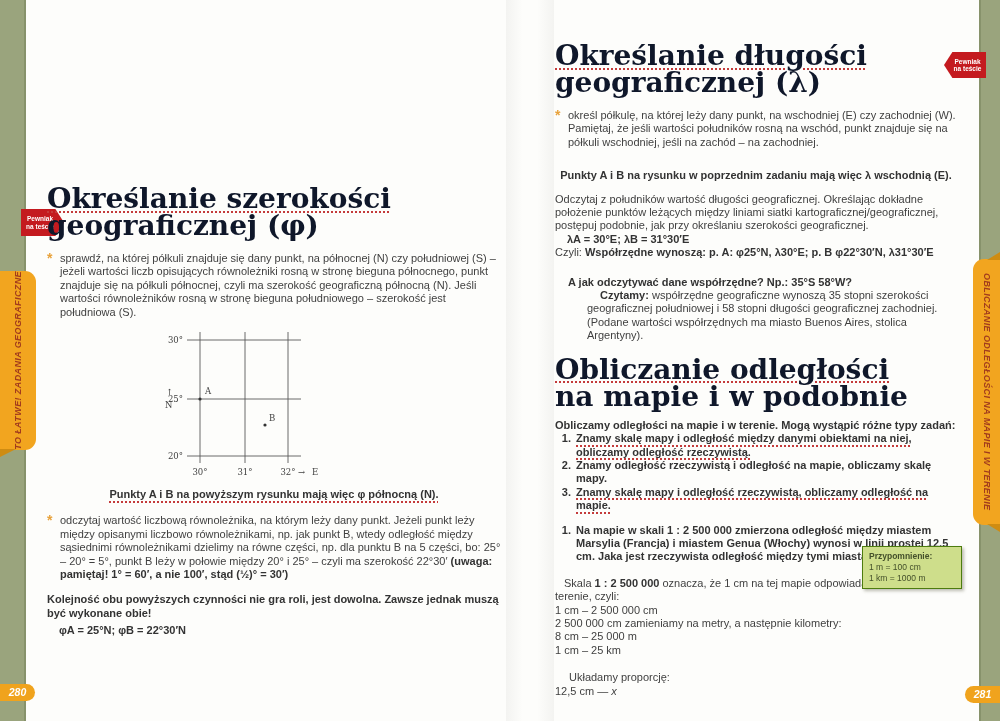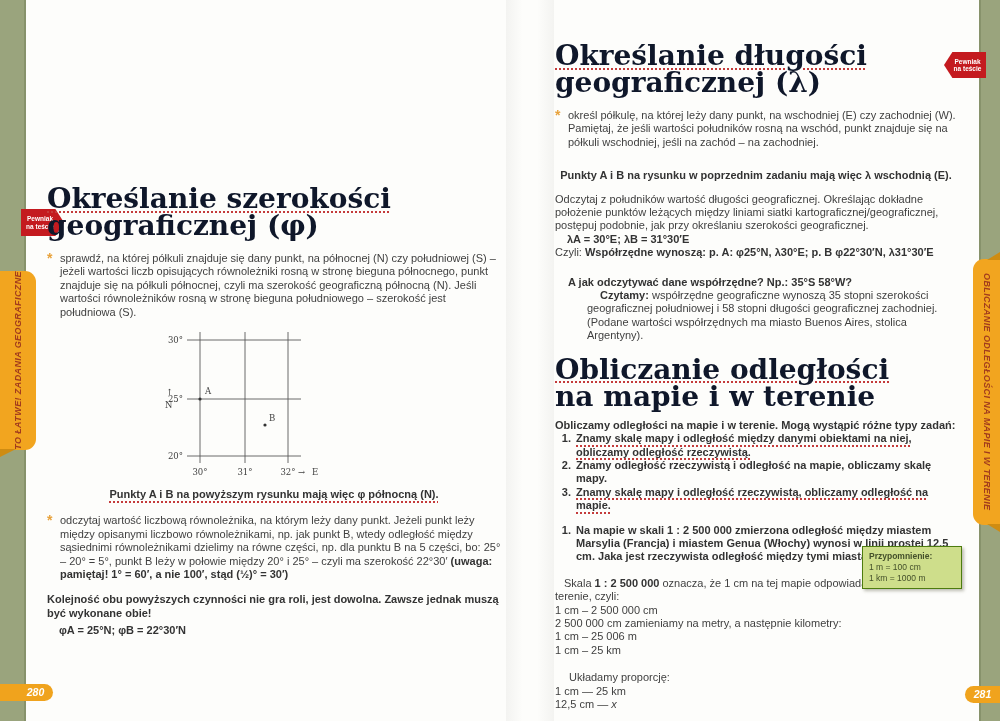--- a/index.html
+++ b/index.html
@@ -22,21 +22,21 @@
   .tab-right::before{content:"";position:absolute;right:0;top:-7px;width:0;height:0;
     border-bottom:8px solid #cf8c12;border-left:13px solid transparent;}
   .tab-right::after{content:"";position:absolute;right:0;bottom:-7px;width:0;height:0;
     border-top:8px solid #cf8c12;border-left:13px solid transparent;}
   .tab-text{font-size:9px;font-weight:bold;font-style:italic;color:#a23c1d;letter-spacing:.4px;white-space:nowrap;}
   .tab-text.up{writing-mode:vertical-rl;transform:rotate(180deg);}
   .tab-text.down{writing-mode:vertical-rl;}
   
   .badge{position:absolute;background:#f0a31d;color:#fff;font-weight:bold;font-style:italic;
     font-size:10.5px;text-align:center;line-height:17px;height:17px;width:35px;}
-  .badge-left{left:0;top:684px;border-radius:0 9px 9px 0;padding-left:18px;}
+  .badge-left{left:0;top:684px;border-radius:0 9px 9px 0;}
   .badge-right{right:0;top:686px;border-radius:9px 0 0 9px;}
   
   .flag{position:absolute;background:#c41a1f;color:#fff;display:flex;flex-direction:column;
     align-items:center;justify-content:center;font-size:6.5px;line-height:7.5px;font-weight:bold;text-align:center;}
   .flag-left{left:21px;top:209px;width:38px;height:27px;padding-right:5px;
     clip-path:polygon(0 0,80% 0,100% 50%,80% 100%,0 100%);}
   .flag-right{left:944px;top:52px;width:37px;height:26px;padding-left:5px;
     clip-path:polygon(100% 0,20% 0,0 50%,20% 100%,100% 100%);}
   
   .col{position:absolute;font-size:11px;line-height:13.4px;}
@@ -168,21 +168,21 @@
     <p class="statement">Punkty A i B na rysunku w poprzednim zadaniu mają więc λ wschodnią (E).</p>
     <p class="para">Odczytaj z południków wartość długości geograficznej. Określając dokładne położenie punktów leżących między liniami siatki kartograficznej/geograficznej, postępuj podobnie, jak przy określaniu szerokości geograficznej.</p>
     <p class="formula">λA = 30°E; λB = 31°30′E</p>
     <p><span>Czyli: </span><b>Współrzędne wynoszą: p. A: φ25°N, λ30°E; p. B φ22°30′N, λ31°30′E</b></p>
 
     <p class="question">A jak odczytywać dane współrzędne? Np.: 35°S 58°W?</p>
     <p class="read"><b>Czytamy:</b><span> współrzędne geograficzne wynoszą 35 stopni szerokości geograficznej południowej i 58 stopni długości geograficznej zachodniej. (Podane wartości współrzędnych ma miasto Buenos Aires, stolica Argentyny).</span></p>
 
     <h1 class="h2">
       <span class="du">Obliczanie odległości</span>
-      <span>na mapie i w terenie</span>
+      <span>na mapie i w podobnie</span>
     </h1>
 
     <p class="intro">Obliczamy odległości na mapie i w terenie. Mogą wystąpić różne typy zadań:</p>
 
     <div class="task">
       <span class="num">1.</span>
       <span class="ttext du">Znamy skalę mapy i odległość między danymi obiektami na niej, obliczamy odległość rzeczywistą.</span>
     </div>
     <div class="task">
       <span class="num">2.</span>
@@ -195,25 +195,24 @@
 
     <div class="task problem">
       <span class="num">1.</span>
       <span class="ttext">Na mapie w skali 1 : 2 500 000 zmierzona odległość między miastem Marsylia (Francja) i miastem Genua (Włochy) wynosi w linii prostej 12,5 cm. Jaka jest rzeczywista odległość między tymi miastami?</span>
     </div>
 
     <p class="skala"><span>Skala </span><b>1 : 2 500 000</b><span> oznacza, że 1 cm na tej mapie odpowiada 2 500 000 cm w terenie, czyli:</span></p>
 
     <p class="calcline">1 cm – 2 500 000 cm</p>
     <p class="calcline">2 500 000 cm zamieniamy na metry, a następnie kilometry:</p>
-    <p class="calcline">1 cm – 25 006 m</p>
+    <p class="calcline">8 cm – 25 000 m</p>
     <p class="calcline">1 cm – 25 km</p>
 
     <p class="prop-title">Układamy proporcję:</p>
-    <p class="calcline">1 cm — 25 km</p>
     <p class="calcline"><span>12,5 cm — </span><i>x</i></p>
   </div>
 
   <div class="reminder">
     <div class="rem-title">Przypomnienie:</div>
     <div>1 m = 100 cm</div>
     <div>1 km = 1000 m</div>
   </div>
 
 </div>

